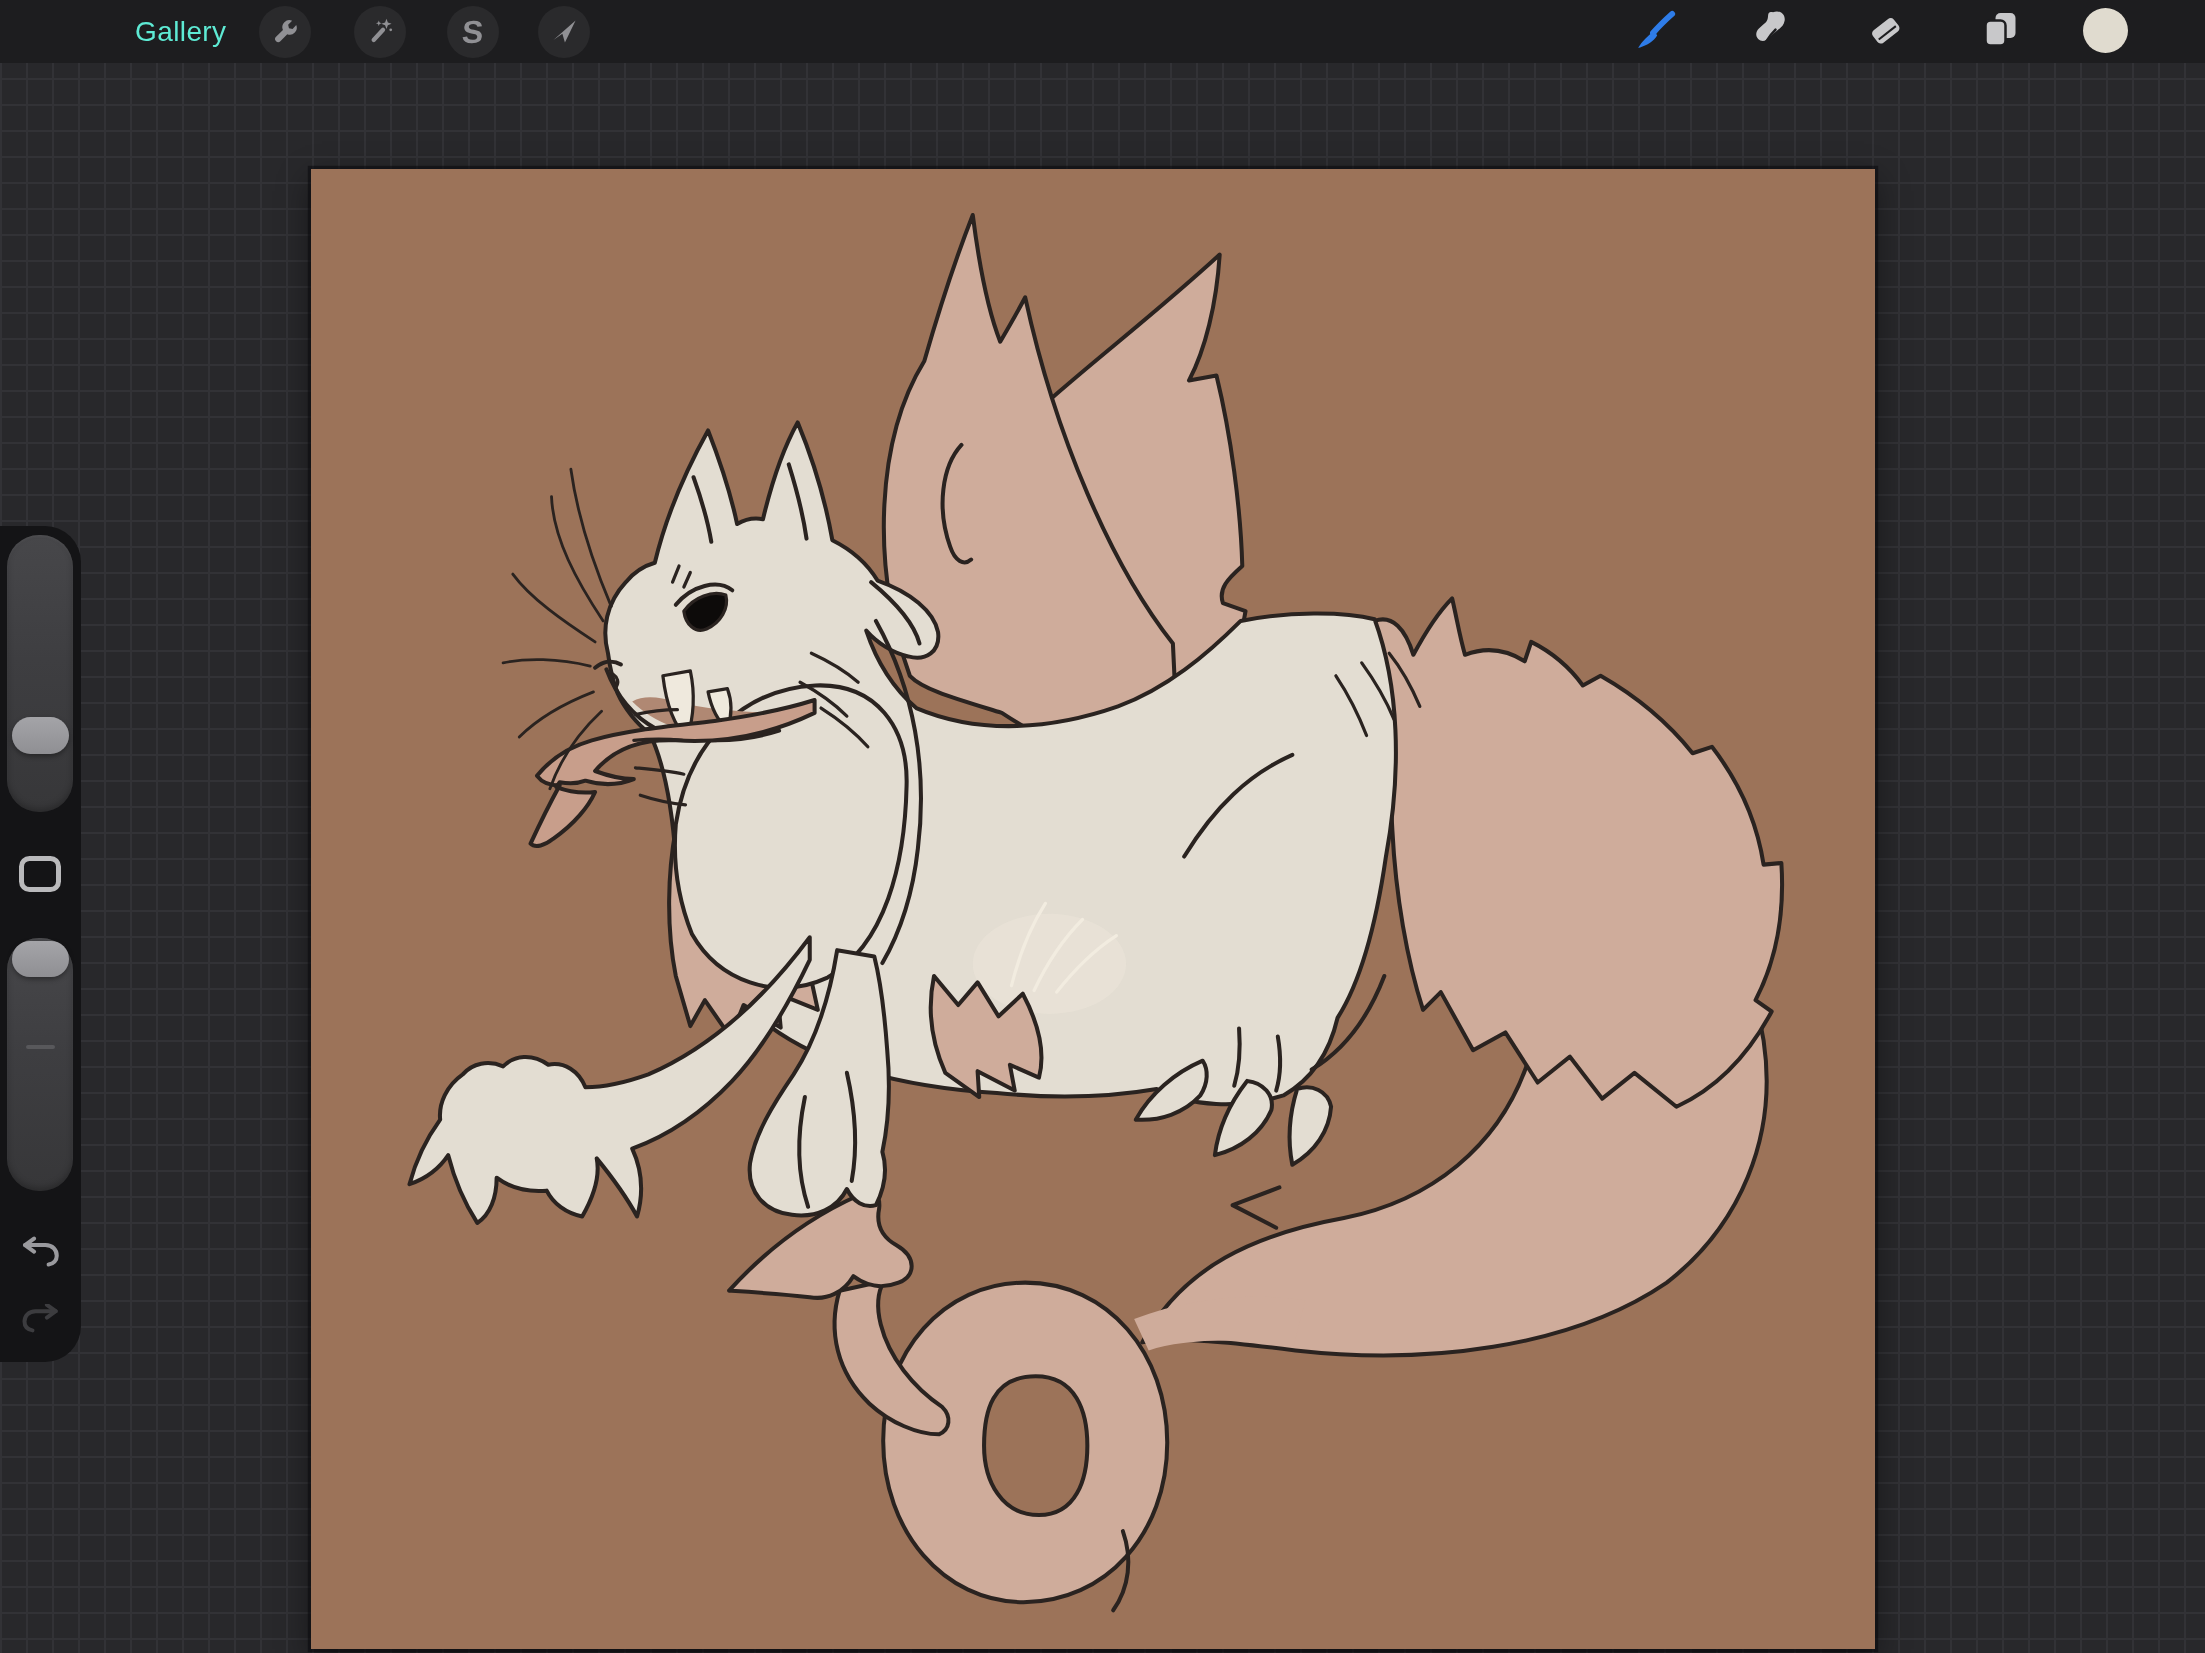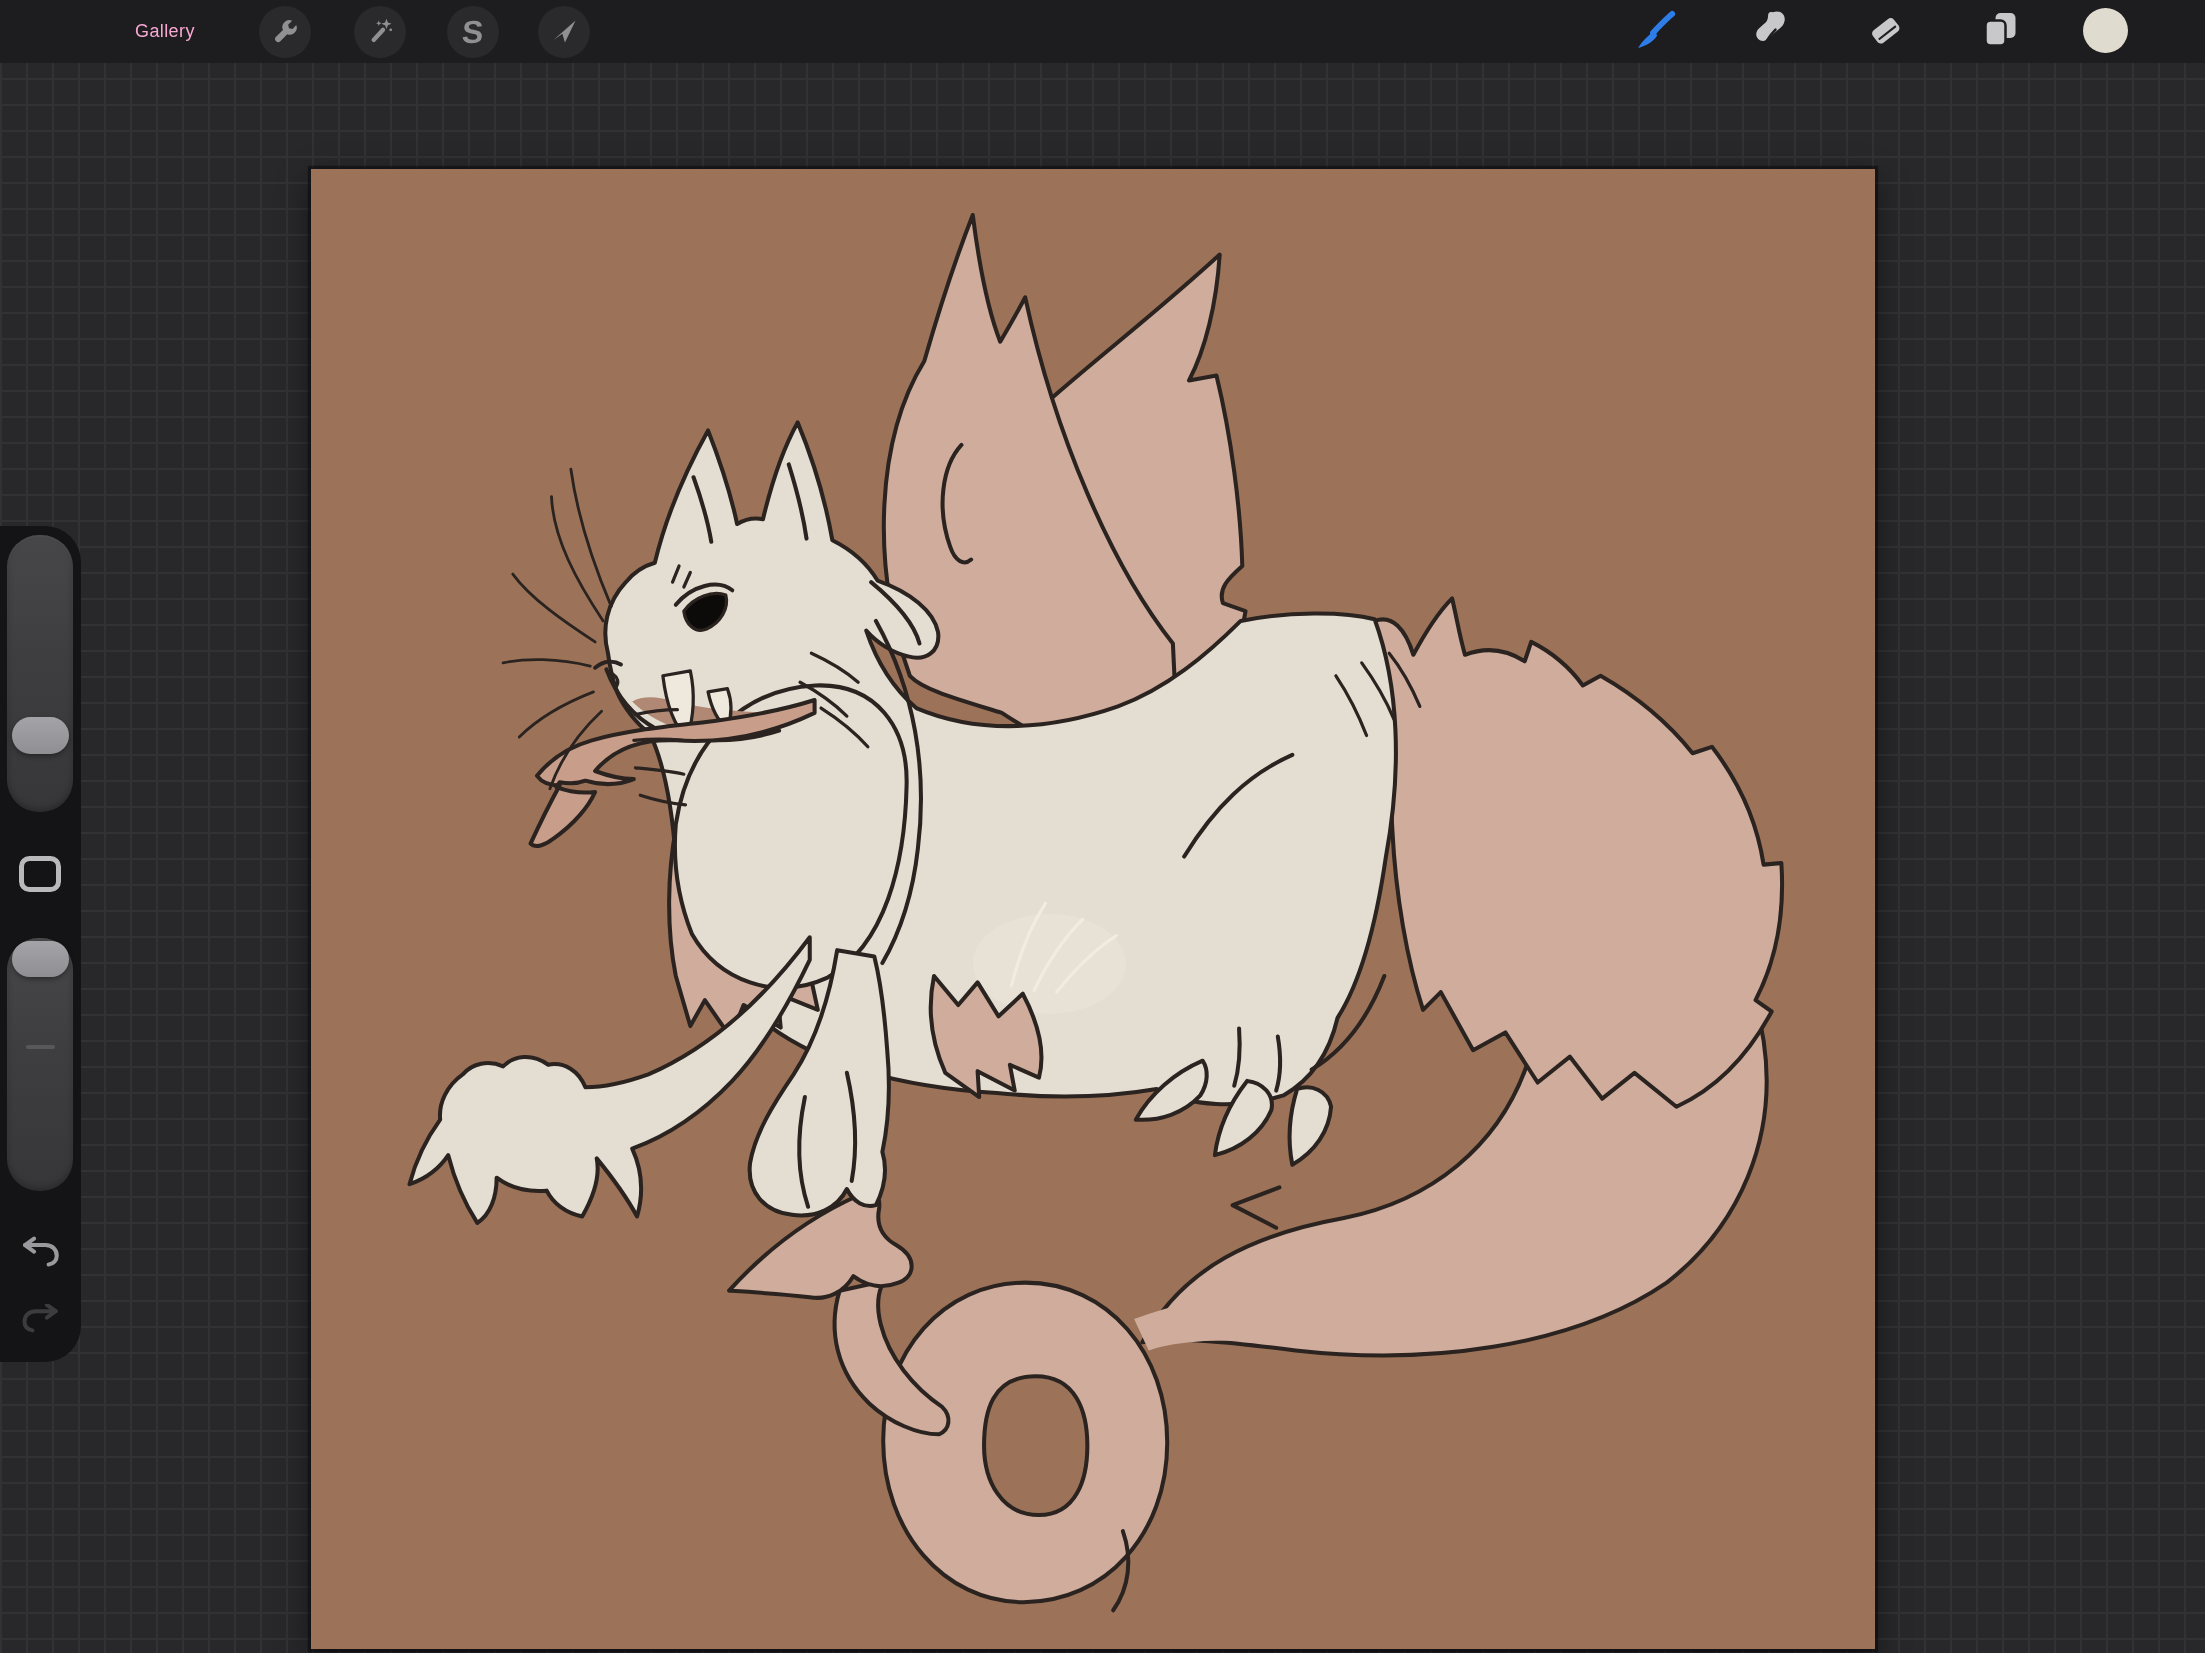--- a/index.html
+++ b/index.html
@@ -18,21 +18,21 @@
       linear-gradient(90deg,#323236 1.6px, transparent 1.6px);
     background-size:26px 26px;
   }
   
   .toolbar{
     position:absolute;left:0;top:0;width:2205px;height:63px;
     background:#1d1d1f;z-index:30;
   }
   .gallery-label{
     position:absolute;left:135px;top:0;height:63px;line-height:63px;
-    color:#f9a8d4;font-size:18px;letter-spacing:0.4px;cursor:default;
+    color:#5eead4;font-size:28px;letter-spacing:0.4px;cursor:default;
   }
   .tool-circle{
     position:absolute;top:5.7px;width:52px;height:52px;border-radius:50%;
     background:#2a2a2c;display:flex;align-items:center;justify-content:center;
   }
   .tool-circle svg{display:block;}
   .right-tool{
     position:absolute;top:9px;width:45px;height:45px;
     display:flex;align-items:center;justify-content:center;
   }

